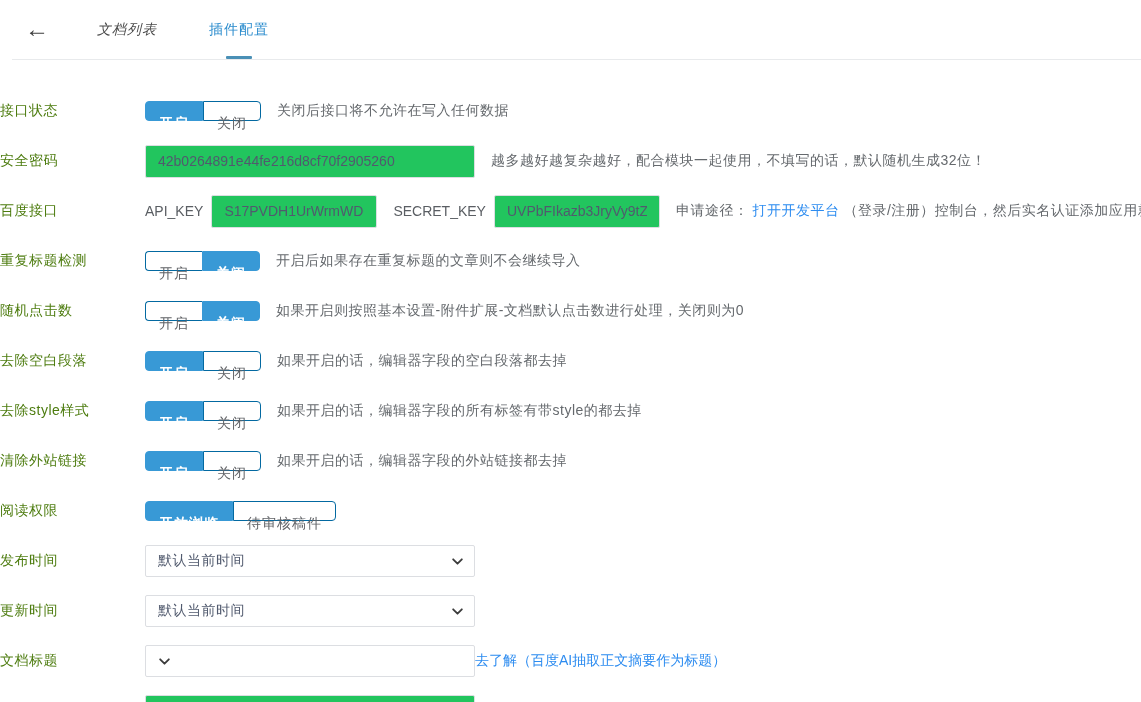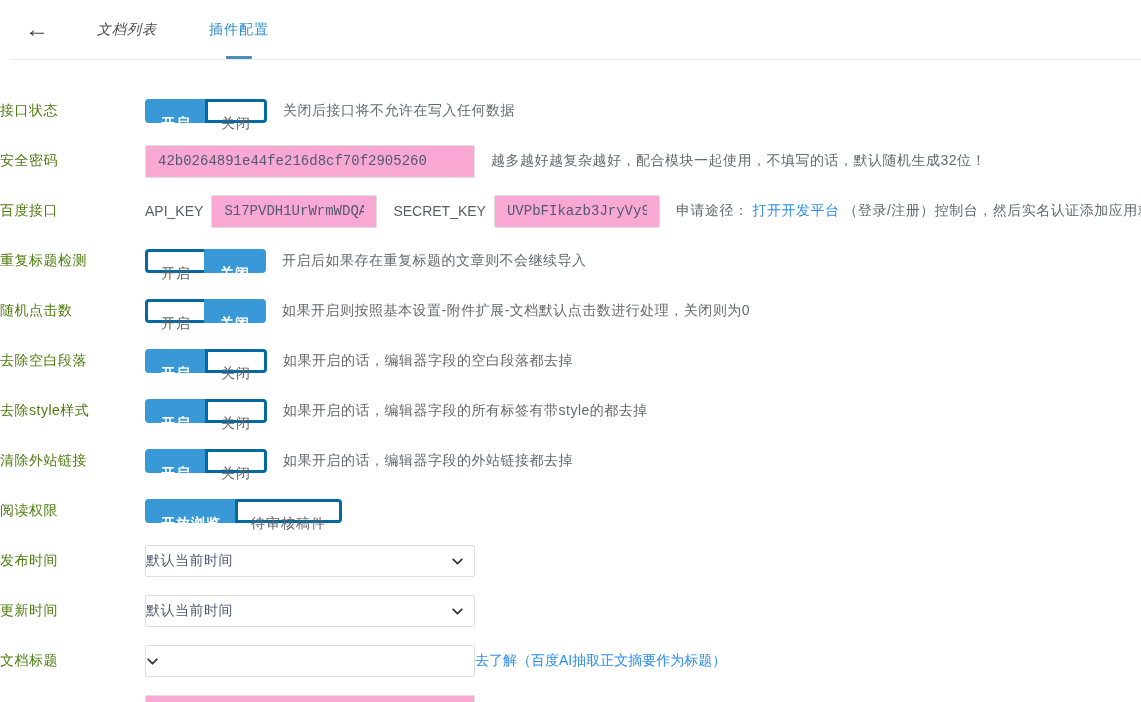--- a/index.html
+++ b/index.html
@@ -22,39 +22,39 @@
   .content { padding-top:34px; }
   .form-row { display:flex; align-items:center; height:34px; margin-bottom:16px; }
   .row-label { width:130px; text-align:left; color:#4d7c0f; flex-shrink:0; letter-spacing:0.5px; }
   .row-control { display:flex; align-items:center; margin-left:15px; }
 
   .hint { color:#65696d; margin-left:16px; white-space:nowrap; letter-spacing:0.5px; }
 
   
   .toggle-group { display:inline-flex; }
   .tbtn { height:15px; padding:9px 13px; font-size:14px; background:#fff;
-          border:3px solid #0369a1; color:#606266; cursor:pointer; line-height:25px;
+          border:1px solid #0369a1; color:#606266; cursor:pointer; line-height:25px;
           font-family:inherit; letter-spacing:1px; }
   .tbtn:first-child { border-radius:4px 0 0 4px; border-right:none; }
   .tbtn:last-child  { border-radius:0 4px 4px 0; }
   .tbtn.active { background:#3899d6; border-color:#3899d6; color:#fff; font-weight:bold; }
   .tbtn:first-child.active { border-right:1px solid #3899d6; }
 
   
   .text-input { height:33px; width:330px; border:1px solid #dcdee2; border-radius:2px;
-                padding:0 12px; font-size:14px; color:#515a6e; font-family:Liberation Mono, monospace;
-                outline:none; background:#f9a8d4; }
+                padding:0 12px; font-size:14px; color:#515a6e; font-family:Liberation Sans, sans-serif;
+                outline:none; background:#22c55e; }
   .key-input { width:166px; }
   .inline-key { color:#5a5e63; margin:0 8px 0 0; white-space:nowrap; }
   .inline-key.second { margin-left:16px; }
 
   
   .select { width:330px; height:32px; border:1px solid #dcdee2; border-radius:2px;
             display:flex; align-items:center; justify-content:space-between;
-            padding:0 10px 0 0; cursor:pointer; background:#fff; }
+            padding:0 10px 0 12px; cursor:pointer; background:#fff; }
   .select-value { color:#515a6e; letter-spacing:0.5px; }
   .chevron { flex-shrink:0; }
 
   .link { color:#2d8cf0; text-decoration:none; cursor:pointer; }
   .baidu-hint .link { margin:0 4px;font-family:Liberation Mono, monospace; }
   .doc-title-link { white-space:nowrap; }
 
   .partial-row { margin-bottom:0; }
 </style>
 </head>

